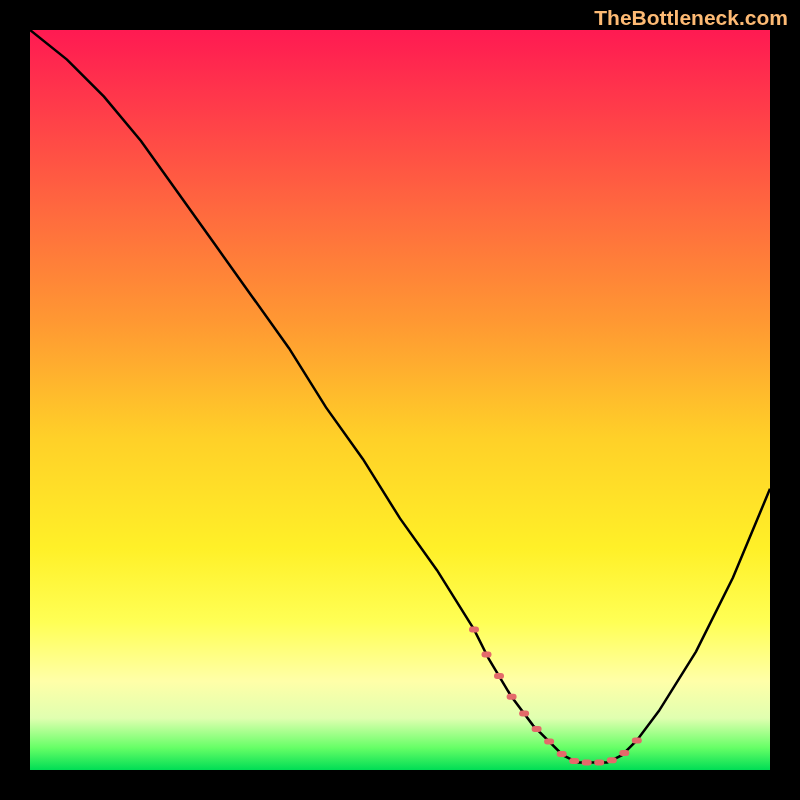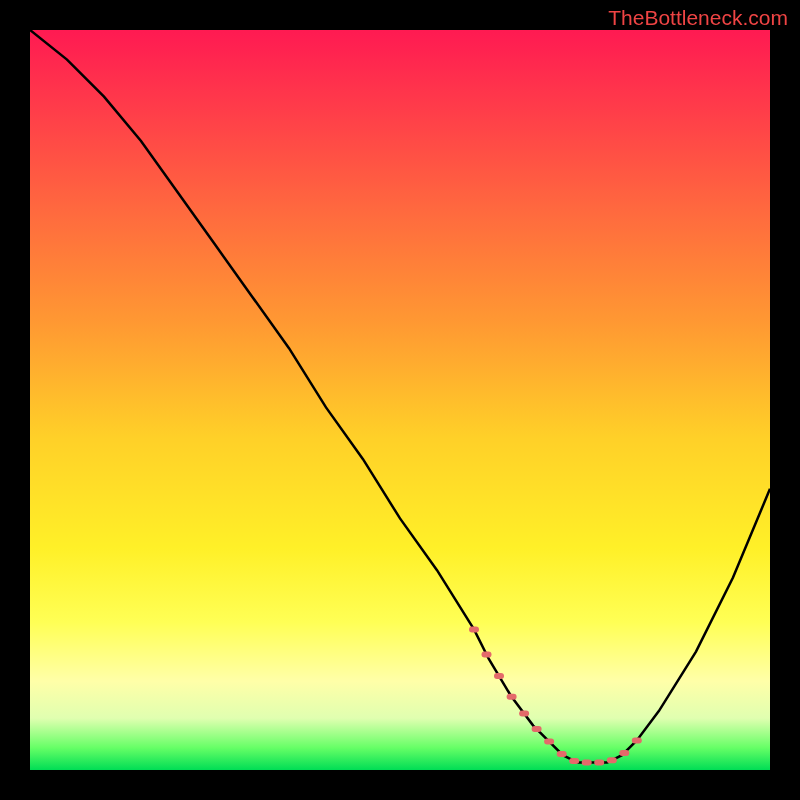--- a/index.html
+++ b/index.html
@@ -8,23 +8,23 @@
     width: 800px;
     height: 800px;
     background: #000;
     position: relative;
     font-family: Arial, sans-serif;
   }
   .watermark {
     position: absolute;
     top: 6px;
     right: 12px;
-    color: #ef4444;
+    color: #fdba74;
     font-size: 21px;
-    font-weight: normal;
+    font-weight: bold;
     z-index: 10;
   }
   .plot-area {
     position: absolute;
     left: 30px;
     top: 30px;
     width: 740px;
     height: 740px;
     background: linear-gradient(to bottom,
       #ff1a52 0%,

